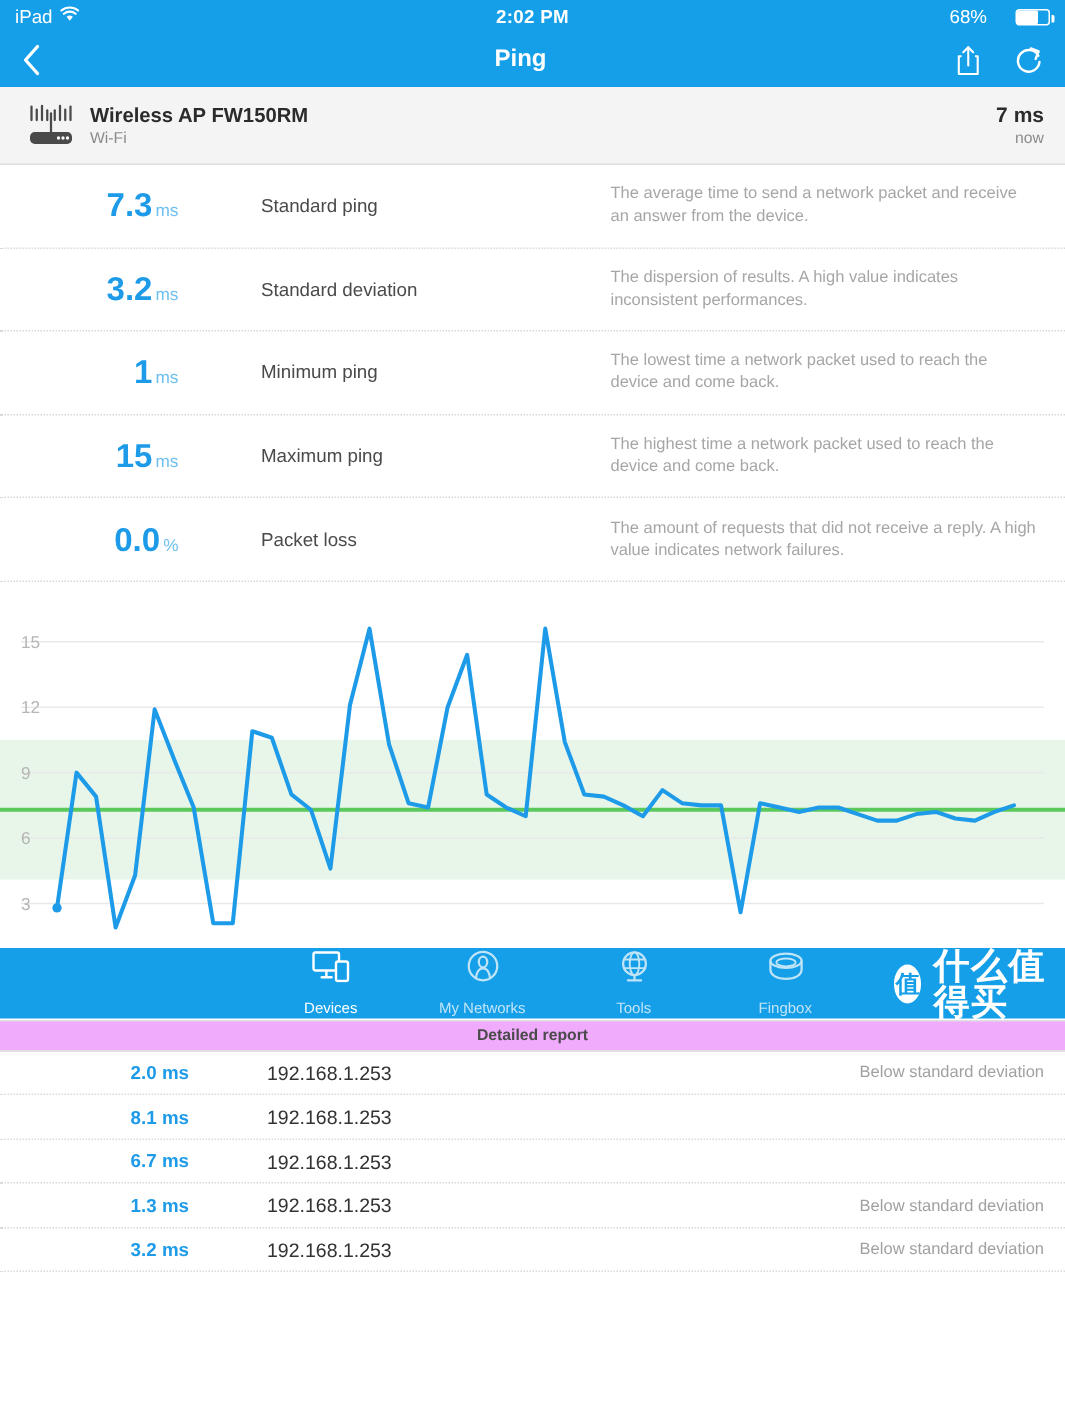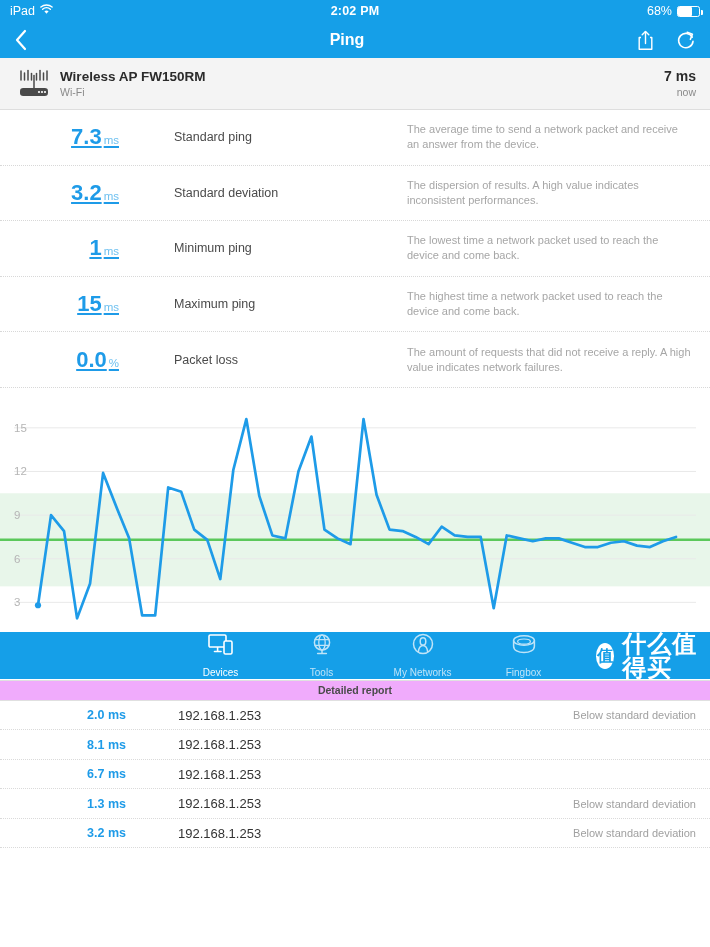--- a/index.html
+++ b/index.html
@@ -16,21 +16,21 @@
     height: 22px; background: #159FE8; color: #fff;
     display: flex; align-items: center; padding: 0 10px;
     font-size: 12.5px; position: relative;
   }
   .sb-left { display: flex; align-items: center; gap: 5px; }
   .sb-center {
     position: absolute; left: 0; right: 0; text-align: center;
     font-size: 12.5px; font-weight: bold; letter-spacing: .2px;
   }
   .sb-right {
-    margin-left: auto; display: flex; align-items: center; gap: 5px;
+    margin-left: auto; display: flex; align-items: center; gap: 19px;
     position: relative; z-index: 2; font-size: 12.5px;
   }
   .battery {
     width: 23px; height: 11px; border: 1.3px solid #fff; border-radius: 2.5px;
     position: relative; display: inline-block;
   }
   .battery::after {
     content: ""; position: absolute; right: -3.6px; top: 3px;
     width: 2px; height: 5px; background: #fff; border-radius: 0 1px 1px 0;
   }
@@ -67,21 +67,21 @@
   
   .stats { padding: 0; }
   .stat-row {
     height: 55.6px; display: flex; align-items: center;
     border-bottom: 1px dotted #D8D8D8;
     padding: 0 14px;
   }
   .stat-row:first-child { border-top: 0; }
   .stat-val {
     width: 105px; flex: 0 0 105px; text-align: right;
-    color: #1E9BE8; font-weight: bold; font-size: 22px; line-height: 1; text-decoration: underline;
+    color: #1E9BE8; font-weight: bold; font-size: 22px; line-height: 1;
   }
   .stat-val .unit { font-size: 11.5px; font-weight: normal; color: #6EC0F0; margin-left: 2px; }
   .stat-label {
     flex: 0 0 288px; padding-left: 55px;
     font-size: 12.5px; color: #4A4A4A;
   }
   .stat-desc {
     flex: 1; font-size: 11px; color: #A6A6A6; line-height: 15px;
     padding-right: 4px;
   }
@@ -369,39 +369,39 @@
             <path d="M9.6 14 V18.5" stroke="#fff" stroke-width="1.6"></path>
             <rect x="16" y="8" width="8" height="13" rx="1.4" fill="#159FE8" stroke="#fff" stroke-width="1.6"></rect>
           </svg>
         </span>
         <span class="tlabel">Devices</span>
       </div>
 
       <div class="tab">
         <span>
           <svg width="24" height="22" viewBox="0 0 24 22">
+            <circle cx="12" cy="11" r="9.5" fill="none" stroke="#BFE4F8" stroke-width="1.5"></circle>
+            <ellipse cx="12" cy="8.4" rx="2.8" ry="3.6" fill="none" stroke="#BFE4F8" stroke-width="1.5"></ellipse>
+            <path d="M7.3 19.5 C7.7 14.6 9.6 12.6 12 12.6 C14.4 12.6 16.3 14.6 16.7 19.5" fill="none" stroke="#BFE4F8" stroke-width="1.5"></path>
+          </svg>
+        </span>
+        <span class="tlabel">My Networks</span>
+      </div>
+
+      <div class="tab">
+        <span>
+          <svg width="24" height="22" viewBox="0 0 24 22">
             <circle cx="12" cy="9.5" r="7.6" fill="none" stroke="#BFE4F8" stroke-width="1.5"></circle>
             <ellipse cx="12" cy="9.5" rx="3.2" ry="7.6" fill="none" stroke="#BFE4F8" stroke-width="1.3"></ellipse>
             <path d="M4.6 6.6 H19.4 M4.6 12.4 H19.4" stroke="#BFE4F8" stroke-width="1.3"></path>
             <path d="M12 17.1 V20.6" stroke="#BFE4F8" stroke-width="1.5"></path>
             <path d="M7.6 20.6 H16.4" stroke="#BFE4F8" stroke-width="1.5" stroke-linecap="round"></path>
           </svg>
         </span>
         <span class="tlabel">Tools</span>
-      </div>
-
-      <div class="tab">
-        <span>
-          <svg width="24" height="22" viewBox="0 0 24 22">
-            <circle cx="12" cy="11" r="9.5" fill="none" stroke="#BFE4F8" stroke-width="1.5"></circle>
-            <ellipse cx="12" cy="8.4" rx="2.8" ry="3.6" fill="none" stroke="#BFE4F8" stroke-width="1.5"></ellipse>
-            <path d="M7.3 19.5 C7.7 14.6 9.6 12.6 12 12.6 C14.4 12.6 16.3 14.6 16.7 19.5" fill="none" stroke="#BFE4F8" stroke-width="1.5"></path>
-          </svg>
-        </span>
-        <span class="tlabel">My Networks</span>
       </div>
 
       <div class="tab">
         <span>
           <svg width="26" height="22" viewBox="0 0 26 22">
             <path d="M2.6 7.5 V13.2 C2.6 17.2 7.2 19.6 13 19.6 C18.8 19.6 23.4 17.2 23.4 13.2 V7.5" fill="none" stroke="#BFE4F8" stroke-width="1.5"></path>
             <ellipse cx="13" cy="7.5" rx="10.4" ry="4.8" fill="none" stroke="#BFE4F8" stroke-width="1.5"></ellipse>
             <ellipse cx="13" cy="8.6" rx="6.4" ry="2.6" fill="none" stroke="#BFE4F8" stroke-width="1.2"></ellipse>
           </svg>
         </span>

